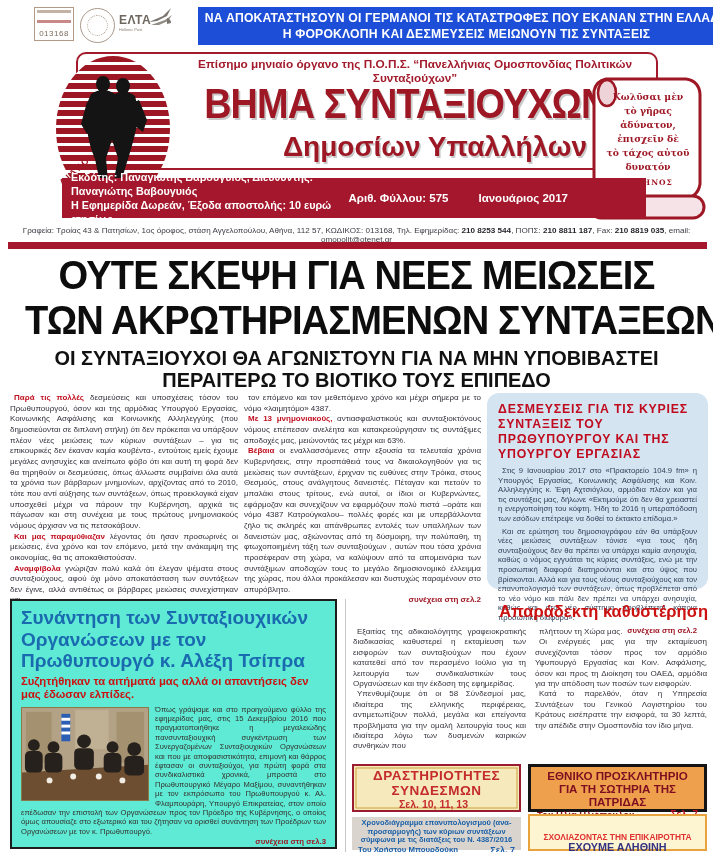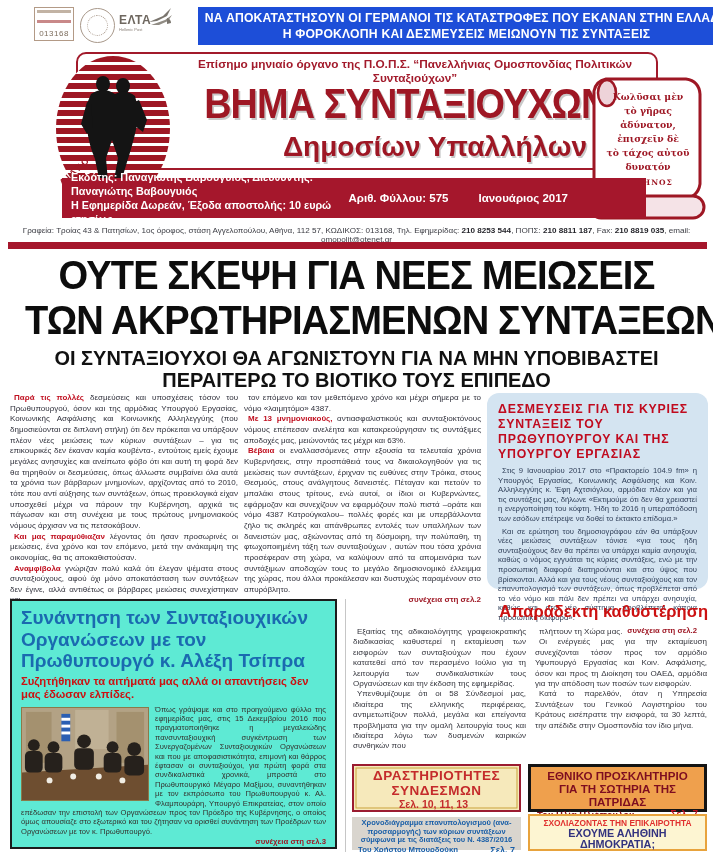--- a/index.html
+++ b/index.html
@@ -131,21 +131,21 @@
   .promo-nat .au { color:#7d0d20; font-weight:bold; font-size:9.5px; }
   .promo-nat .pg { color:#c01020; font-weight:bold; font-size:10px; }
   .promo-sched { position:absolute; left:352px; top:817px; width:169px; height:33px;
     background:#d9d5ce; text-align:center; padding-top:2px; }
   .promo-sched .t { color:#1a5fa8; font-weight:bold; font-size:7.5px; line-height:8.6px;
     padding:0 4px;text-align:center; }
   .promo-sched .row { display:flex; justify-content:space-between; padding:0 6px; }
   .promo-sched .au { color:#1a5fa8; font-weight:bold; font-size:7.8px; }
   .promo-sched .pg { color:#1a5fa8; font-weight:bold; font-size:9px; }
   .promo-comm { position:absolute; left:528px; top:814px; width:179px; height:37px;
-    background:#fdf5d2; border:2px solid #e8a33d; text-align:center; padding-top:2px; }
+    background:#fdf5d2; border:2px solid #e8a33d; text-align:center; padding-top:16px; }
   .promo-comm .t1 { color:#e0302f; font-weight:bold; font-size:8.4px; }
   .promo-comm .t2 { color:#33337f; font-weight:bold; font-size:10.8px; line-height:11px; }
   .promo-comm .row { display:flex; justify-content:space-between; padding:1px 5px 0; }
   .promo-comm .au { color:#cc1111; font-style:italic; font-size:7.8px; }
   .promo-comm .pg { color:#cc1111; font-weight:bold; font-size:9.5px; }
 </style>
 </head>
 <body>
 
 <div id="page">

